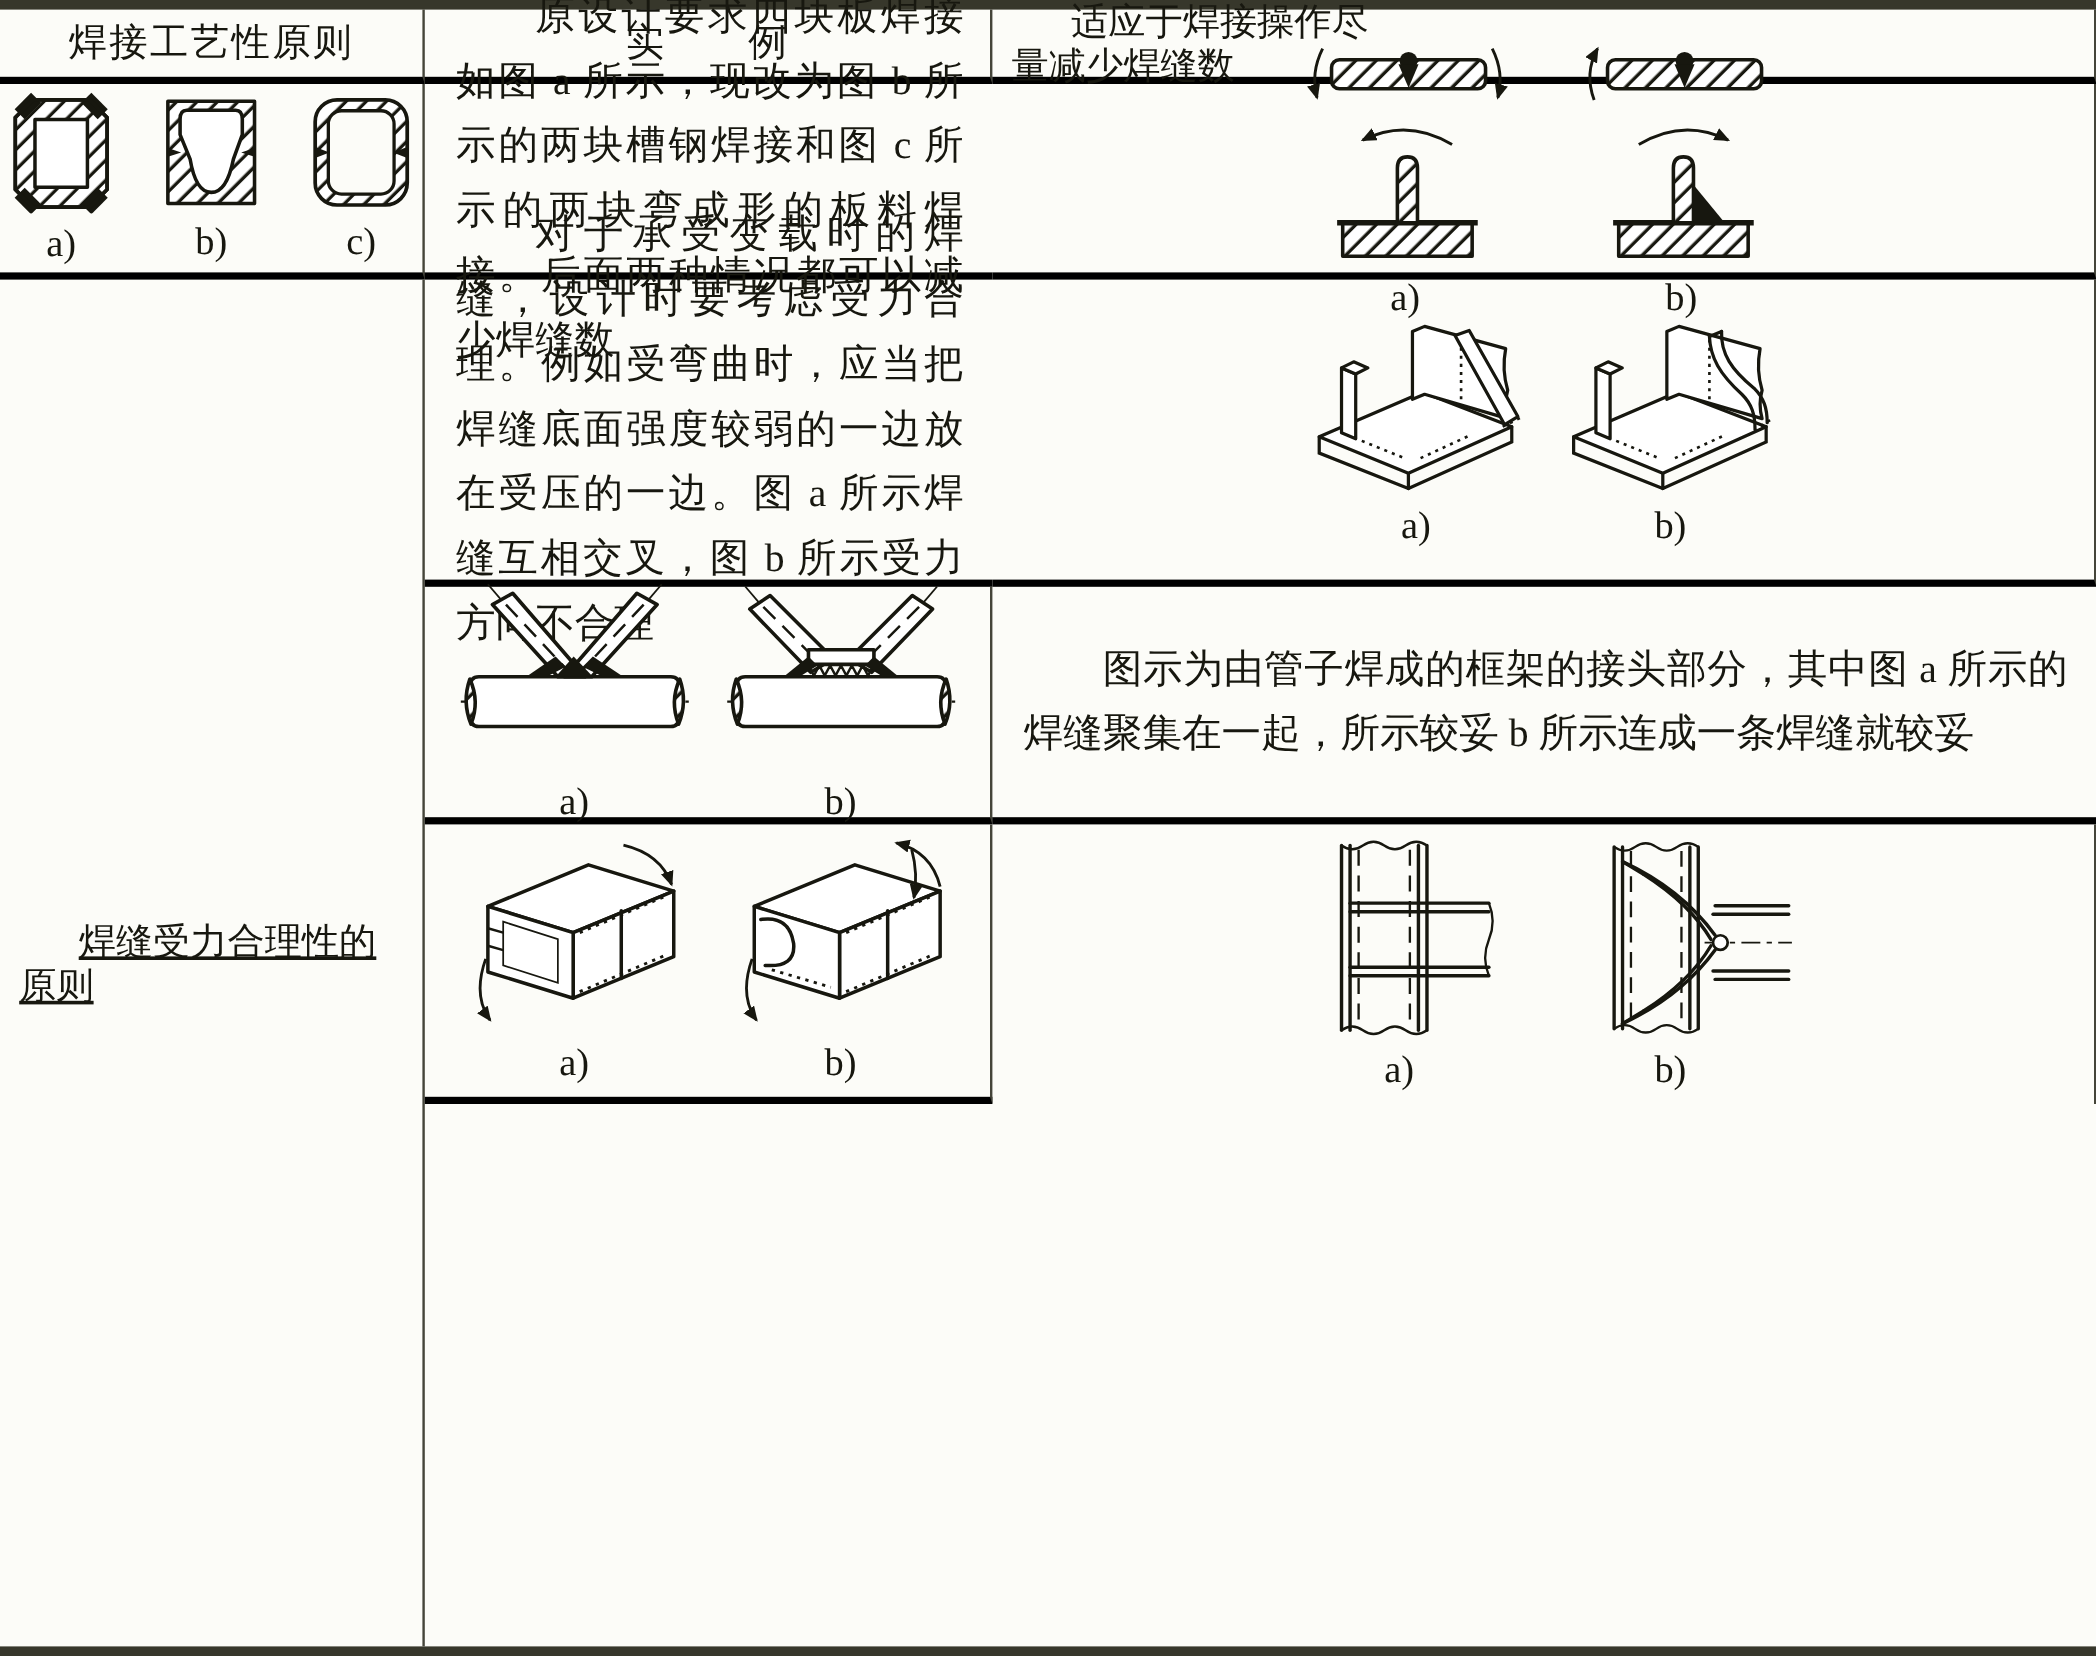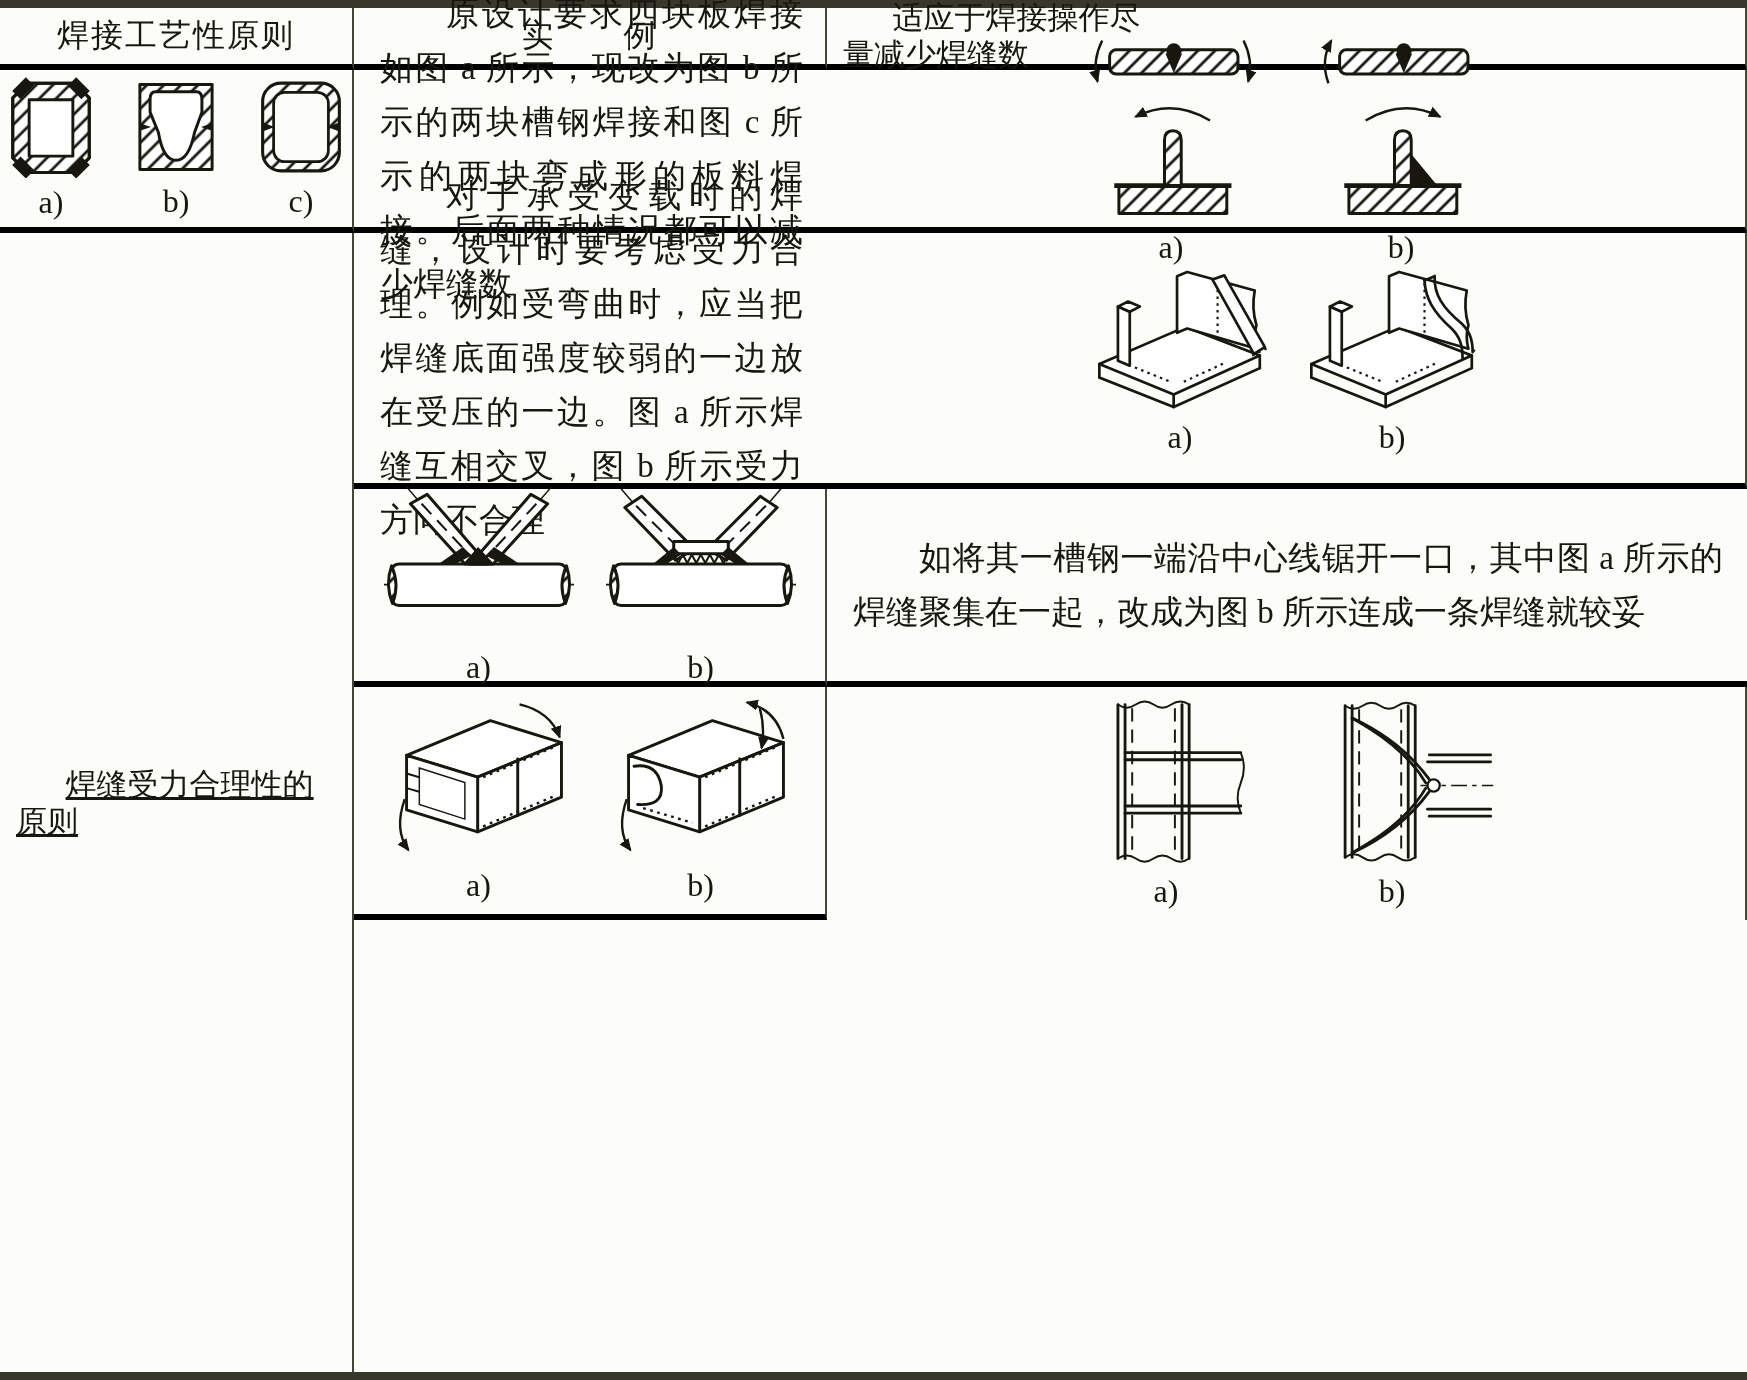--- a/index.html
+++ b/index.html
@@ -218,21 +218,21 @@
           <line x1="174" y1="22" x2="122" y2="74" class="vdash" stroke-dasharray="11 7"></line>
           <rect x="76" y="60" width="58" height="13" class="o"></rect>
           <path class="ln2" d="M76,74 l4.8,9 l4.8,-9 l4.8,9 l4.8,-9 l4.8,9 l4.8,-9 l4.8,9 l4.8,-9 l4.8,9 l4.8,-9 l4.8,9 l4.8,-9"></path>
           <path class="k" d="M54,84 L76,66 L84,74 L68,84 Z"></path>
           <path class="k" d="M156,84 L134,66 L126,74 L142,84 Z"></path>
         </svg>
         <span class="fig-label">b)</span>
       </div>
     </div>
     <div class="cell note bb">
-      <p>如将其一槽钢一端沿中心线锯开一口，其中图 a 所示的焊缝聚集在一起，改成为图 b 所示连成一条焊缝就较妥</p>
+      <p>图示为由管子焊成的框架的接头部分，其中图 a 所示的焊缝聚集在一起，所示较妥 b 所示连成一条焊缝就较妥</p>
     </div>
 
     <div class="cell ex br bb" style="gap:26px;">
       <div class="fig">
         <svg width="196" height="164" viewBox="0 0 215 180">
           <path class="ar" d="M152,8 Q186,16 196,44"></path>
           <path class="ar" d="M26,112 Q14,146 30,168"></path>
           <polygon class="o" points="28,64 120,26 198,50 106,88"></polygon>
           <polygon class="o" points="106,88 198,50 198,110 106,148"></polygon>
           <polygon class="o" points="28,64 106,88 106,148 28,124"></polygon>

